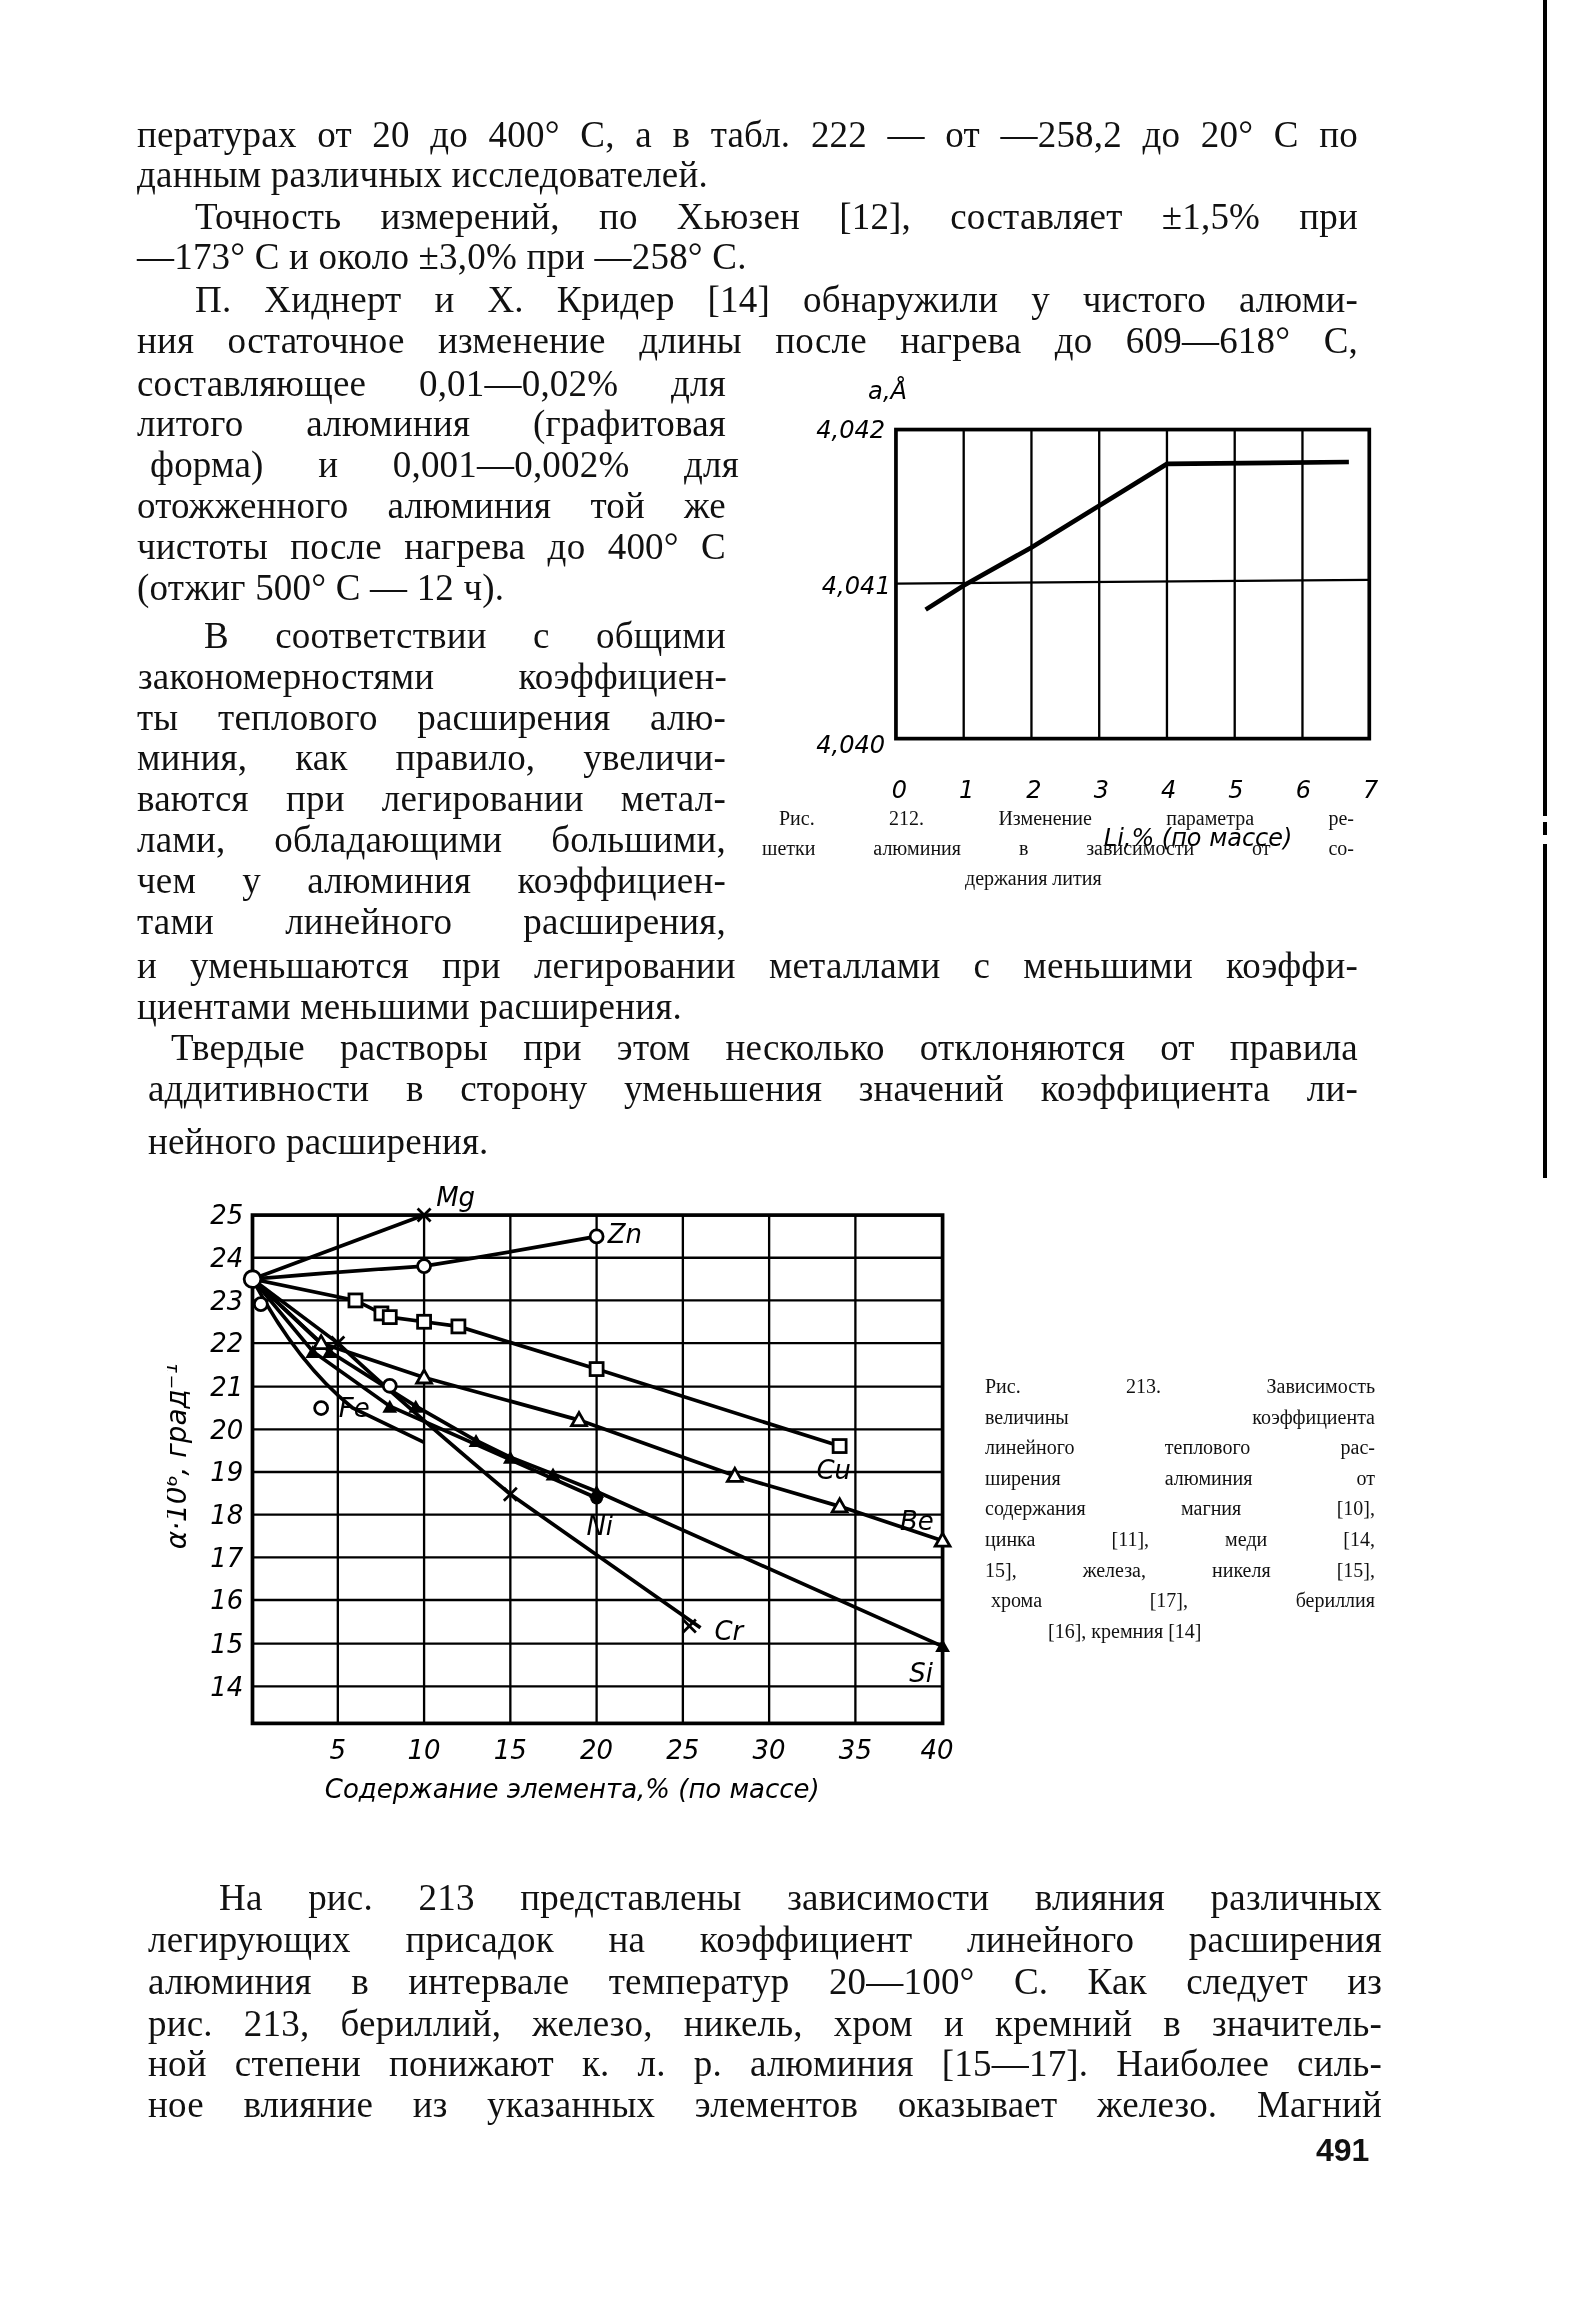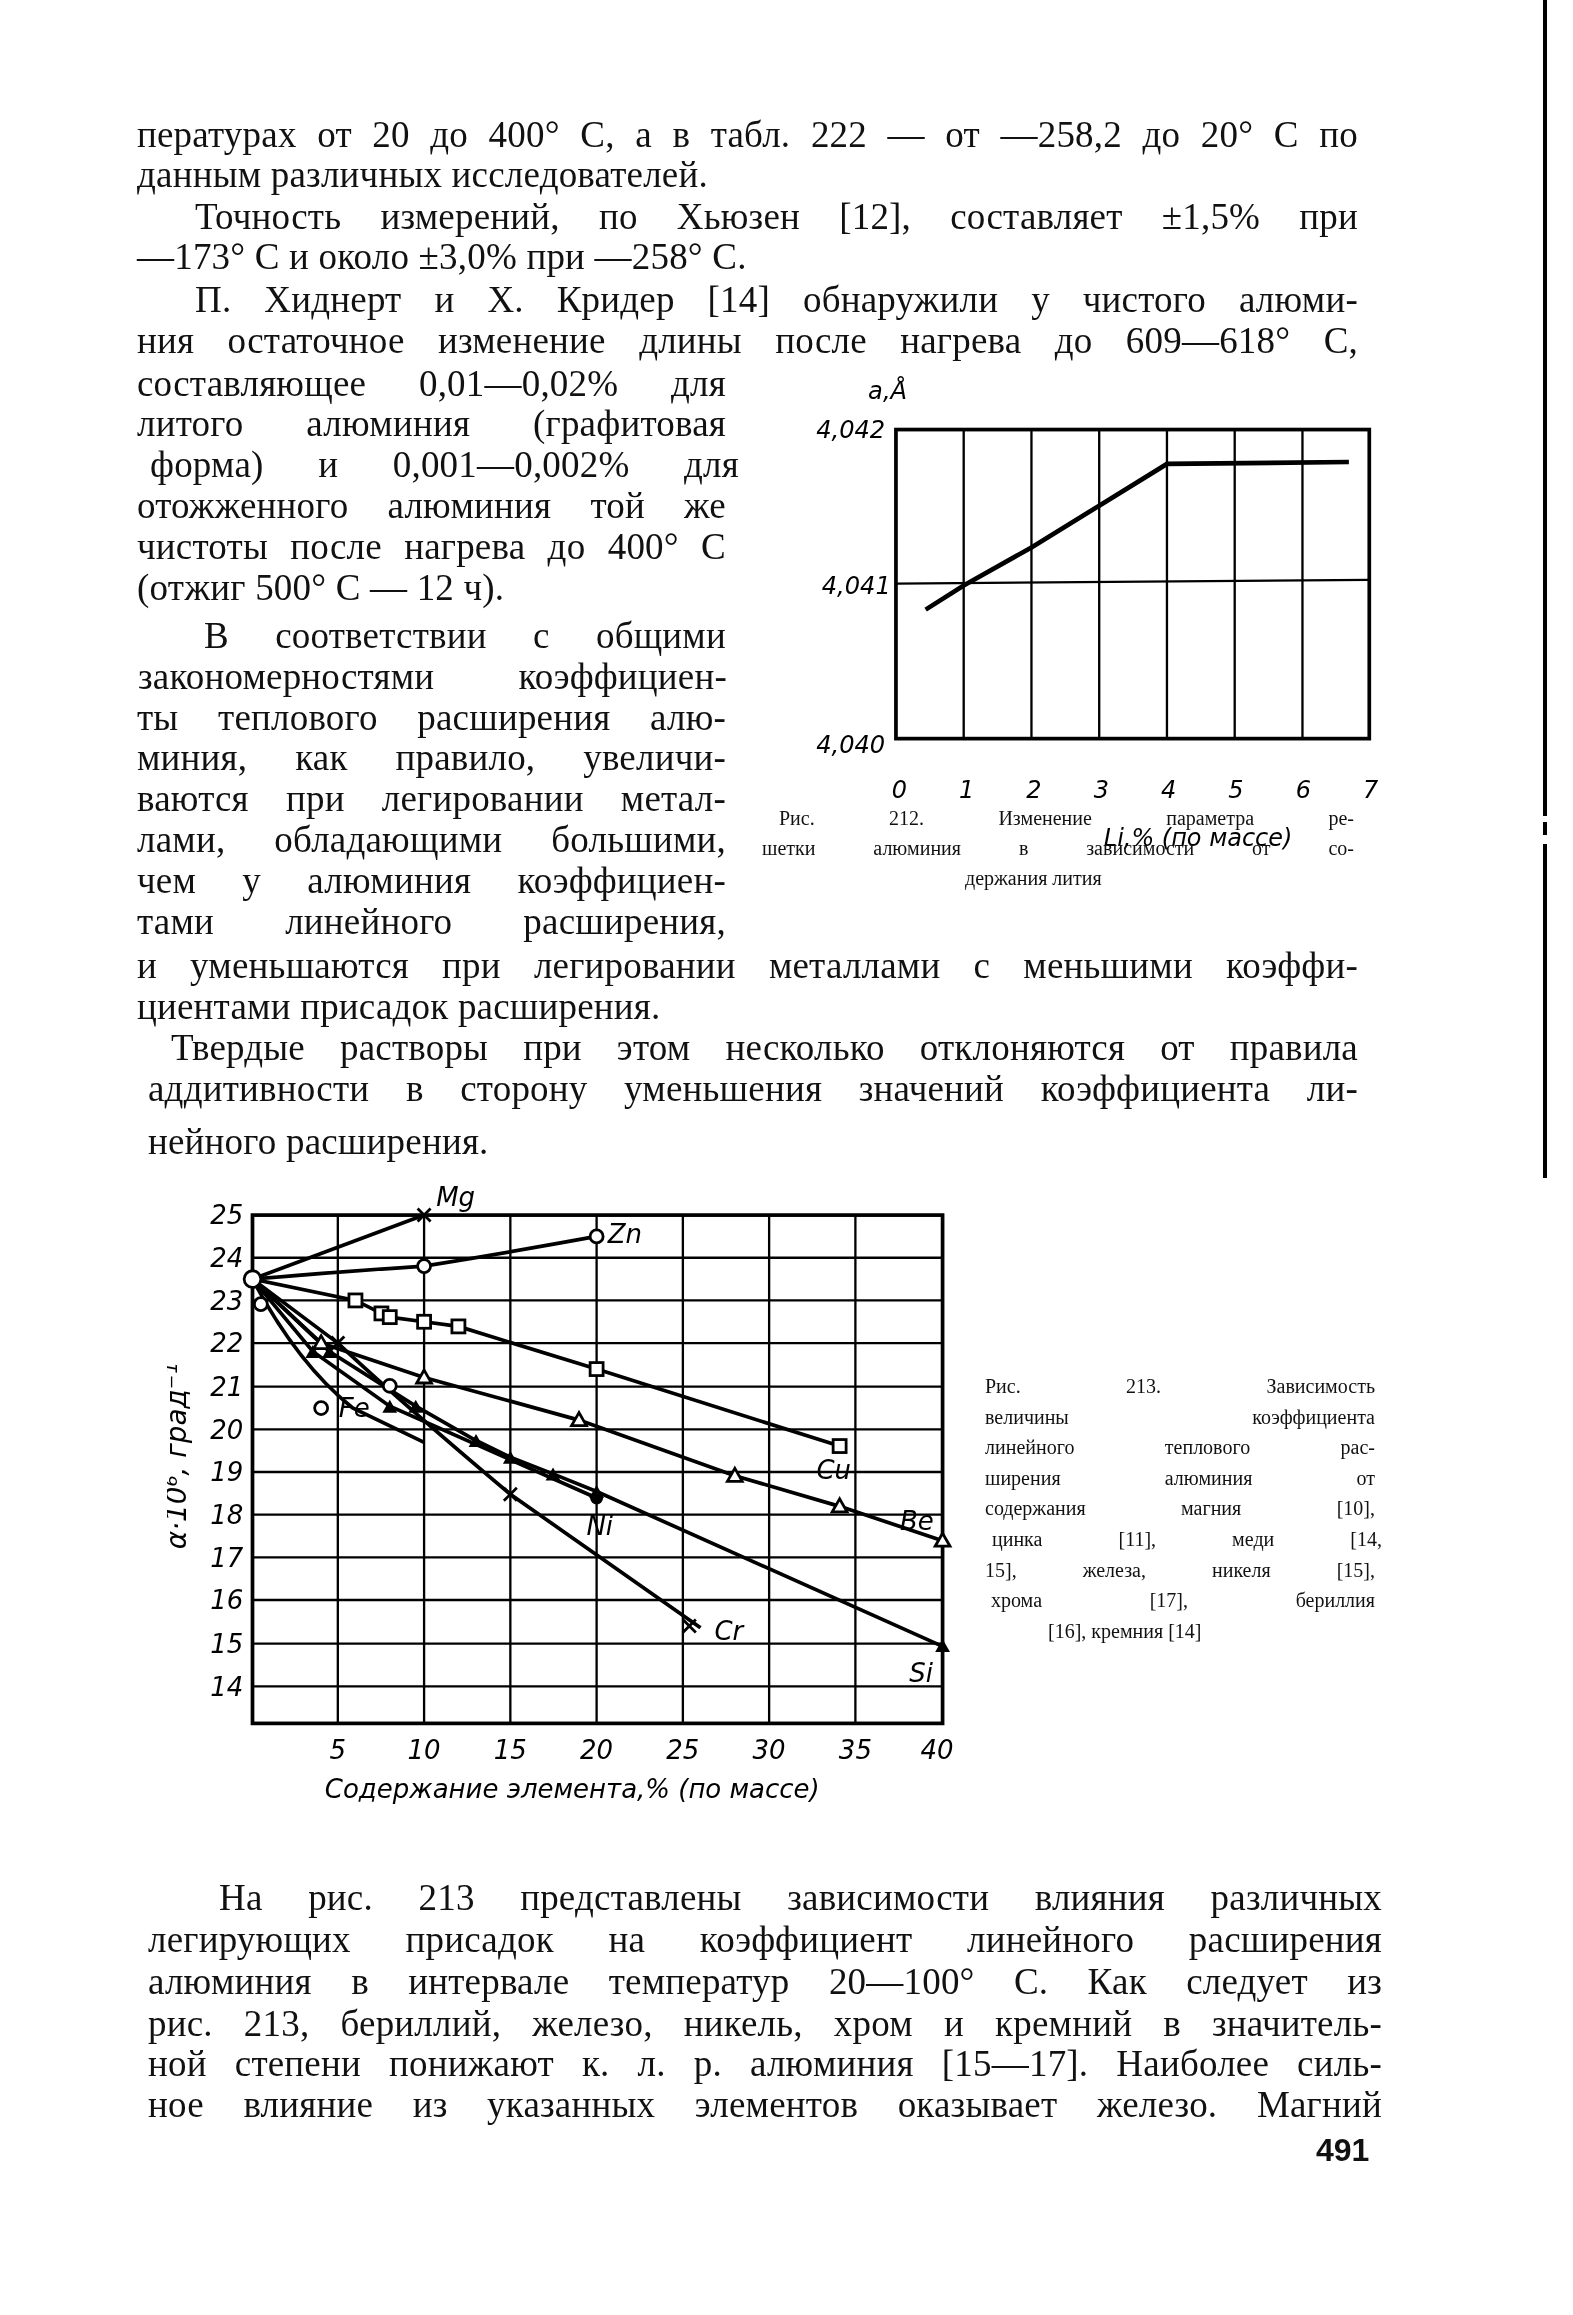--- a/index.html
+++ b/index.html
@@ -81,21 +81,21 @@
   </g>
 </svg>
 <div>
   <div class="caption just" style="left:779px;top:803px;width:575px;">Рис. 212. Изменение параметра ре-</div>
   <div class="caption just" style="left:762px;top:833px;width:592px;">шетки алюминия в зависимости от со-</div>
   <div class="caption" style="left:965px;top:863px;">держания лития</div>
 </div>
 
 <div>
   <div class="line just" style="left:137px;top:946px;width:1221px;">и уменьшаются при легировании металлами с меньшими коэффи-</div>
-  <div class="line" style="left:137px;top:987px;">циентами присадок расширения.</div>
+  <div class="line" style="left:137px;top:987px;">циентами меньшими расширения.</div>
   <div class="line just" style="left:171px;top:1028px;width:1187px;">Твердые растворы при этом несколько отклоняются от правила</div>
   <div class="line just" style="left:148px;top:1069px;width:1210px;">аддитивности в сторону уменьшения значений коэффициента ли-</div>
   <div class="line" style="left:148px;top:1109px;margin-top:13px;">нейного расширения.</div>
 </div>
 
 <svg style="position:absolute;left:167px;top:1178px;" width="798" height="640" viewBox="0 0 860 690">
 
   <g stroke="#000" fill="none">
     <rect x="92" y="40" width="744" height="548" stroke-width="4"></rect>
 
@@ -219,21 +219,21 @@
   </g>
   <text x="170" y="668" font-size="28">Содержание элемента,% (по массе)</text>
 </svg>
 
 <div>
   <div class="caption just" style="left:985px;top:1371px;width:390px;">Рис. 213. Зависимость</div>
   <div class="caption just" style="left:985px;top:1402px;width:390px;">величины коэффициента</div>
   <div class="caption just" style="left:985px;top:1432px;width:390px;">линейного теплового рас-</div>
   <div class="caption just" style="left:985px;top:1463px;width:390px;">ширения алюминия от</div>
   <div class="caption just" style="left:985px;top:1493px;width:390px;">содержания магния [10],</div>
-  <div class="caption just" style="left:985px;top:1524px;width:390px;margin-left:7px;">цинка [11], меди [14,</div>
+  <div class="caption just" style="left:985px;top:1524px;width:390px;">цинка [11], меди [14,</div>
   <div class="caption just" style="left:985px;top:1555px;width:390px;">15], железа, никеля [15],</div>
   <div class="caption just" style="left:991px;top:1585px;width:384px;">хрома [17], бериллия</div>
   <div class="caption" style="left:1048px;top:1616px;">[16], кремния [14]</div>
 </div>
 
 <div>
   <div class="line just" style="left:219px;top:1878px;width:1163px;">На рис. 213 представлены зависимости влияния различных</div>
   <div class="line just" style="left:148px;top:1920px;width:1234px;">легирующих присадок на коэффициент линейного расширения</div>
   <div class="line just" style="left:148px;top:1962px;width:1234px;">алюминия в интервале температур 20—100° С. Как следует из</div>
   <div class="line just" style="left:148px;top:2004px;width:1234px;">рис. 213, бериллий, железо, никель, хром и кремний в значитель-</div>

